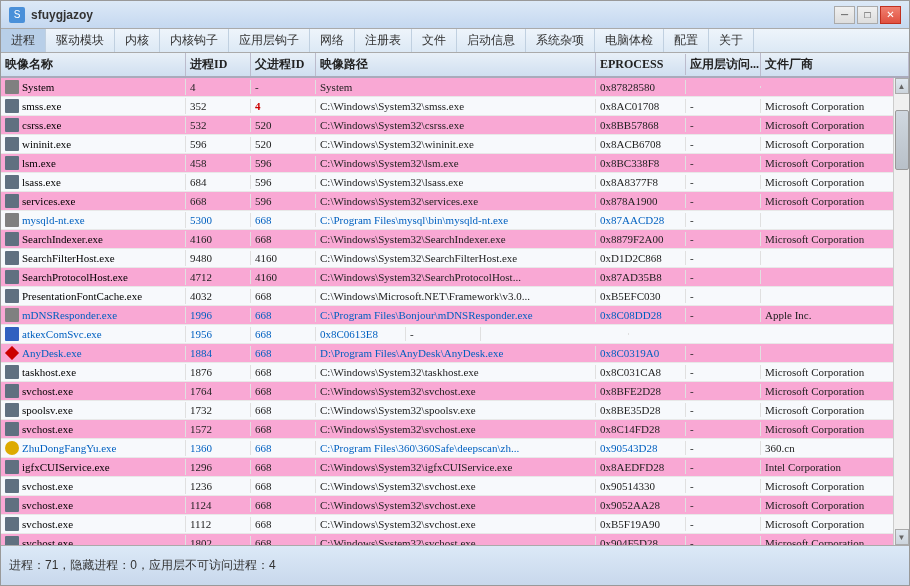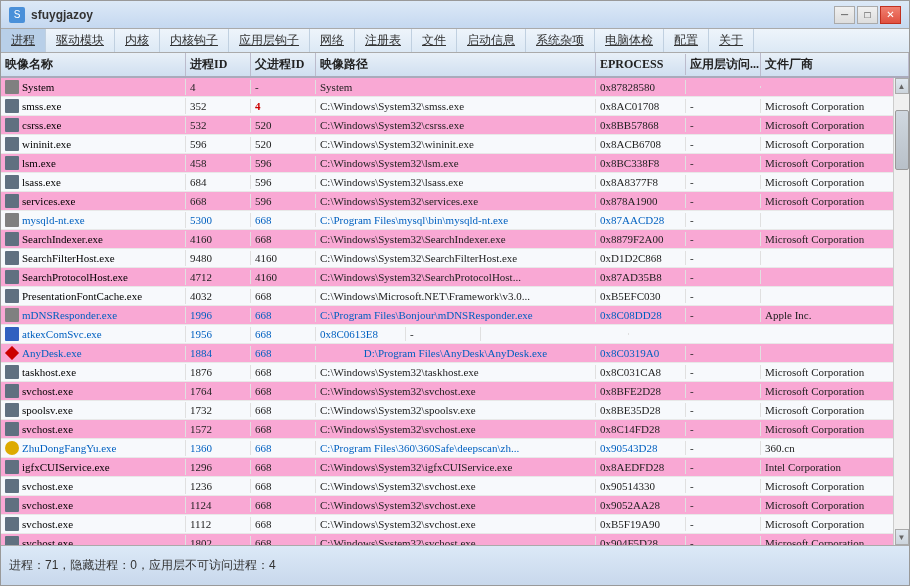--- a/index.html
+++ b/index.html
@@ -75,21 +75,20 @@
     }
     .menu-item {
       padding: 0 10px;
       display: flex;
       align-items: center;
       border-right: 1px solid #c0d0e0;
       cursor: pointer;
       font-size: 12px;
       color: #333;
       white-space: nowrap;
-      text-decoration: underline;
     }
     .menu-item.active { background: #b8cfe8; }
     .table-container {
       flex: 1;
       overflow: hidden;
       display: flex;
       flex-direction: column;
       background: #f9a8d4;
       font-family: Liberation Serif, serif;
     }
@@ -413,21 +412,21 @@
           <div class="td col-vendor"></div>
         </div>
 
         <div class="table-row">
           <div class="name-cell">
             <span style="display:inline-block;width:10px;height:10px;background:#cc0000;transform:rotate(45deg);margin-right:5px;margin-left:2px;flex-shrink:0;"></span>
             <span style="color:#0060c0;">AnyDesk.exe</span>
           </div>
           <div class="td col-pid" style="color:#0060c0;">1884</div>
           <div class="td col-ppid" style="color:#0060c0;">668</div>
-          <div class="td col-path" style="color:#0060c0;text-align:center;">D:\Program Files\AnyDesk\AnyDesk.exe</div>
+          <div class="td col-path" style="color:#0060c0;">D:\Program Files\AnyDesk\AnyDesk.exe</div>
           <div class="td col-eprocess" style="color:#0060c0;">0x8C0319A0</div>
           <div class="td col-access">-</div>
           <div class="td col-vendor"></div>
         </div>
 
         <div class="table-row">
           <div class="name-cell">
             <span style="display:inline-block;width:14px;height:14px;background:#607080;border-radius:1px;margin-right:3px;flex-shrink:0;"></span>
             <span>taskhost.exe</span>
           </div>

